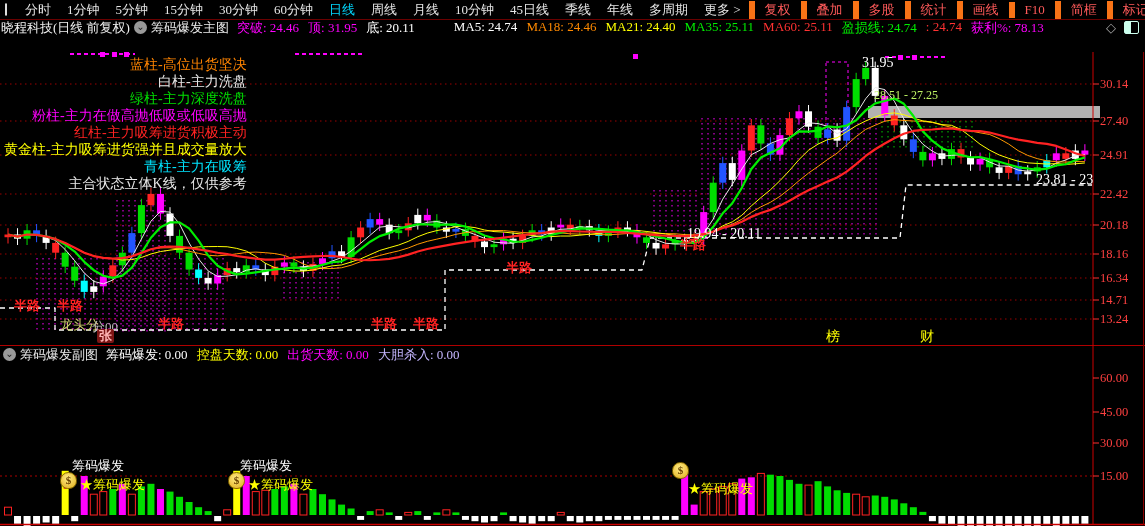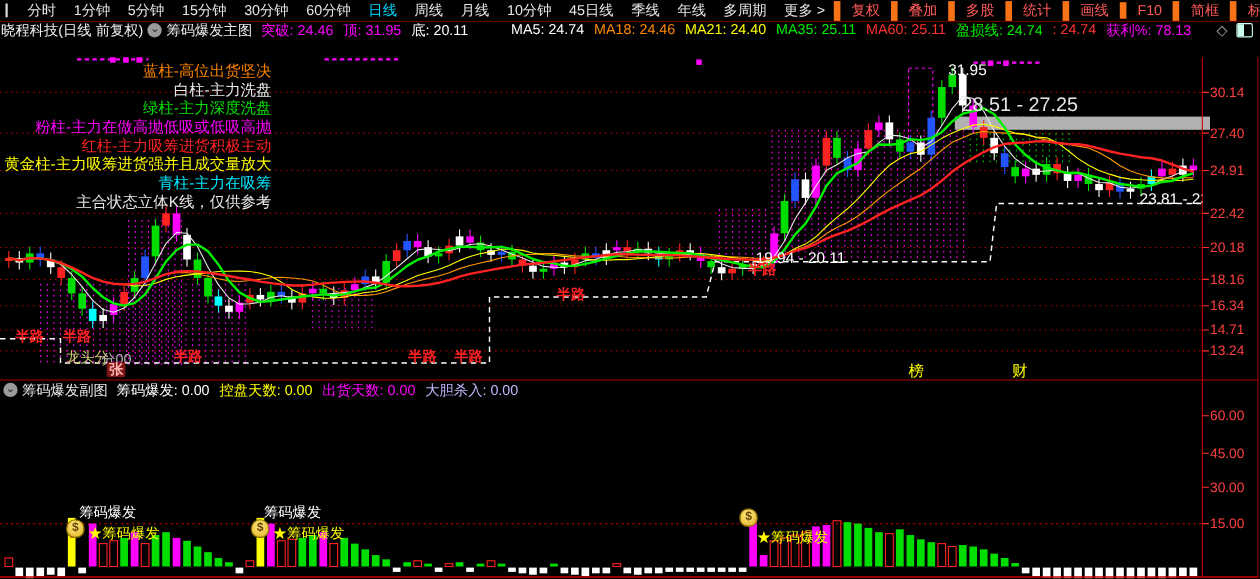--- a/index.html
+++ b/index.html
@@ -1,17 +1,17 @@
 <!DOCTYPE html>
 <html><head>
 <meta charset="utf-8">
 <style>
   html,body{margin:0;padding:0;background:#000;}
   #screen{position:relative;width:1145px;height:526px;background:#000;overflow:hidden;
-    font-family:Liberation Sans, sans-serif;-webkit-font-smoothing:none;}
+    font-family:Liberation Serif, serif;-webkit-font-smoothing:none;}
   
   #toolbar{position:absolute;left:0;top:0;width:1145px;height:19px;display:flex;align-items:center;
     border-bottom:1px solid #6a0000;background:#000;font-size:13px;white-space:nowrap;}
   .winicon{display:inline-block;width:14px;height:11px;margin:0 6px 0 5px;border:1px solid #ddd;border-radius:2px;
     background:linear-gradient(to right,#ddd 0 45%,transparent 45%);}
   .tsep{display:inline-block;width:1px;height:15px;background:#7a0000;margin-right:4px;}
   #periods{display:flex;align-items:center;}
   .tab{color:#e6e6e6;padding:0 8px;cursor:default;}
   .tab.active{color:#00d8ff;}
   #rightbtns{display:flex;align-items:center;margin-left:auto;}
@@ -657,21 +657,21 @@
     <div class="axlab" style="top: 218px;">20.18</div>
     <div class="axlab" style="top: 247px;">18.16</div>
     <div class="axlab" style="top: 271px;">16.34</div>
     <div class="axlab" style="top: 293px;">14.71</div>
     <div class="axlab" style="top: 312px;">13.24</div>
     <div class="axlab" style="top: 371px;">60.00</div>
     <div class="axlab" style="top: 405px;">45.00</div>
     <div class="axlab" style="top: 436px;">30.00</div>
     <div class="axlab" style="top: 469px;">15.00</div>
     <div class="anno" style="left: 862px; top: 56px; color: rgb(255, 255, 255); font-size: 14px;">31.95</div>
-    <div class="anno" style="left: 874px; top: 88px; color: #e5e5e5; font-size: 18px;">28.51 - 27.25</div>
+    <div class="anno" style="left: 874px; top: 88px; color: #bef264; font-size: 12px;">28.51 - 27.25</div>
     <div class="anno" style="left: 687px; top: 227px; color: rgb(255, 255, 255); font-size: 14px;">19.94 - 20.11</div>
     <div class="anno" style="left: 1036px; top: 173px; color: rgb(255, 255, 255); font-size: 14px; max-width: 57px; overflow: hidden;">23.81 - 23</div>
     <div class="anno" style="left: 14px; top: 299px; color: rgb(255, 34, 34); font-weight: bold;">半路</div>
     <div class="anno" style="left: 57px; top: 299px; color: rgb(255, 34, 34); font-weight: bold;">半路</div>
     <div class="anno" style="left: 158px; top: 317px; color: rgb(255, 34, 34); font-weight: bold;">半路</div>
     <div class="anno" style="left: 371px; top: 317px; color: rgb(255, 34, 34); font-weight: bold;">半路</div>
     <div class="anno" style="left: 413px; top: 317px; color: rgb(255, 34, 34); font-weight: bold;">半路</div>
     <div class="anno" style="left: 506px; top: 261px; color: rgb(255, 34, 34); font-weight: bold;">半路</div>
     <div class="anno" style="left: 680px; top: 238px; color: rgb(255, 34, 34); font-weight: bold;">半路</div>
     <div class="anno" style="left: 60px; top: 318px; color: rgb(207, 207, 112);">龙头分</div>

